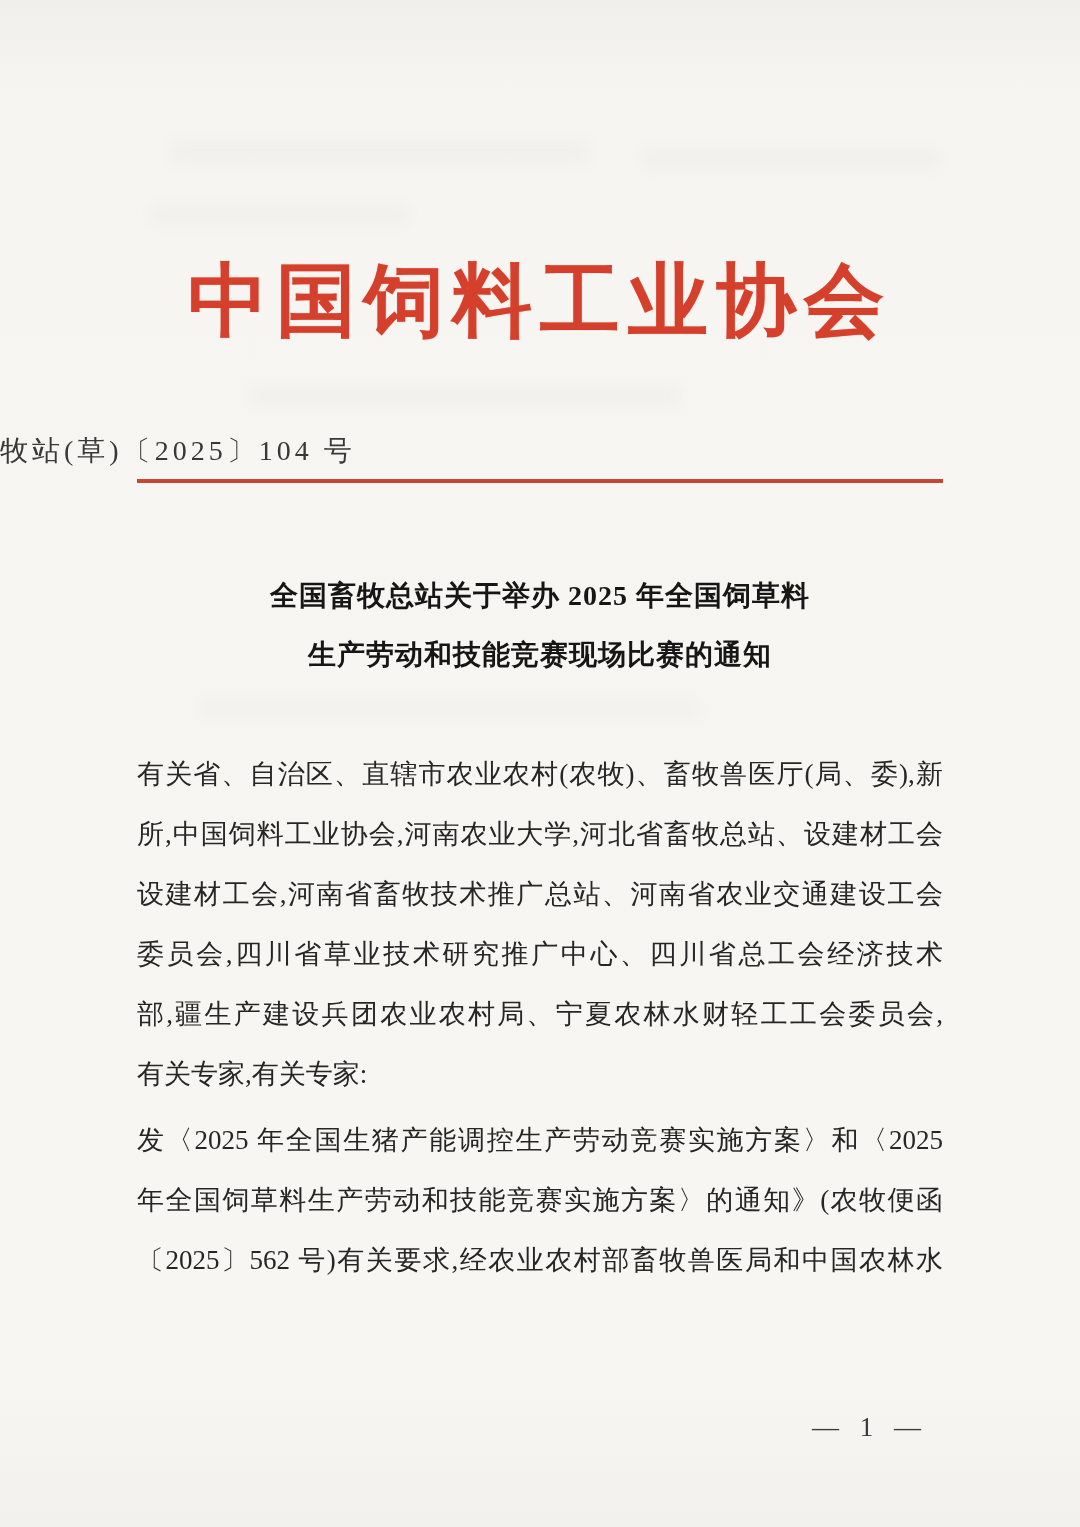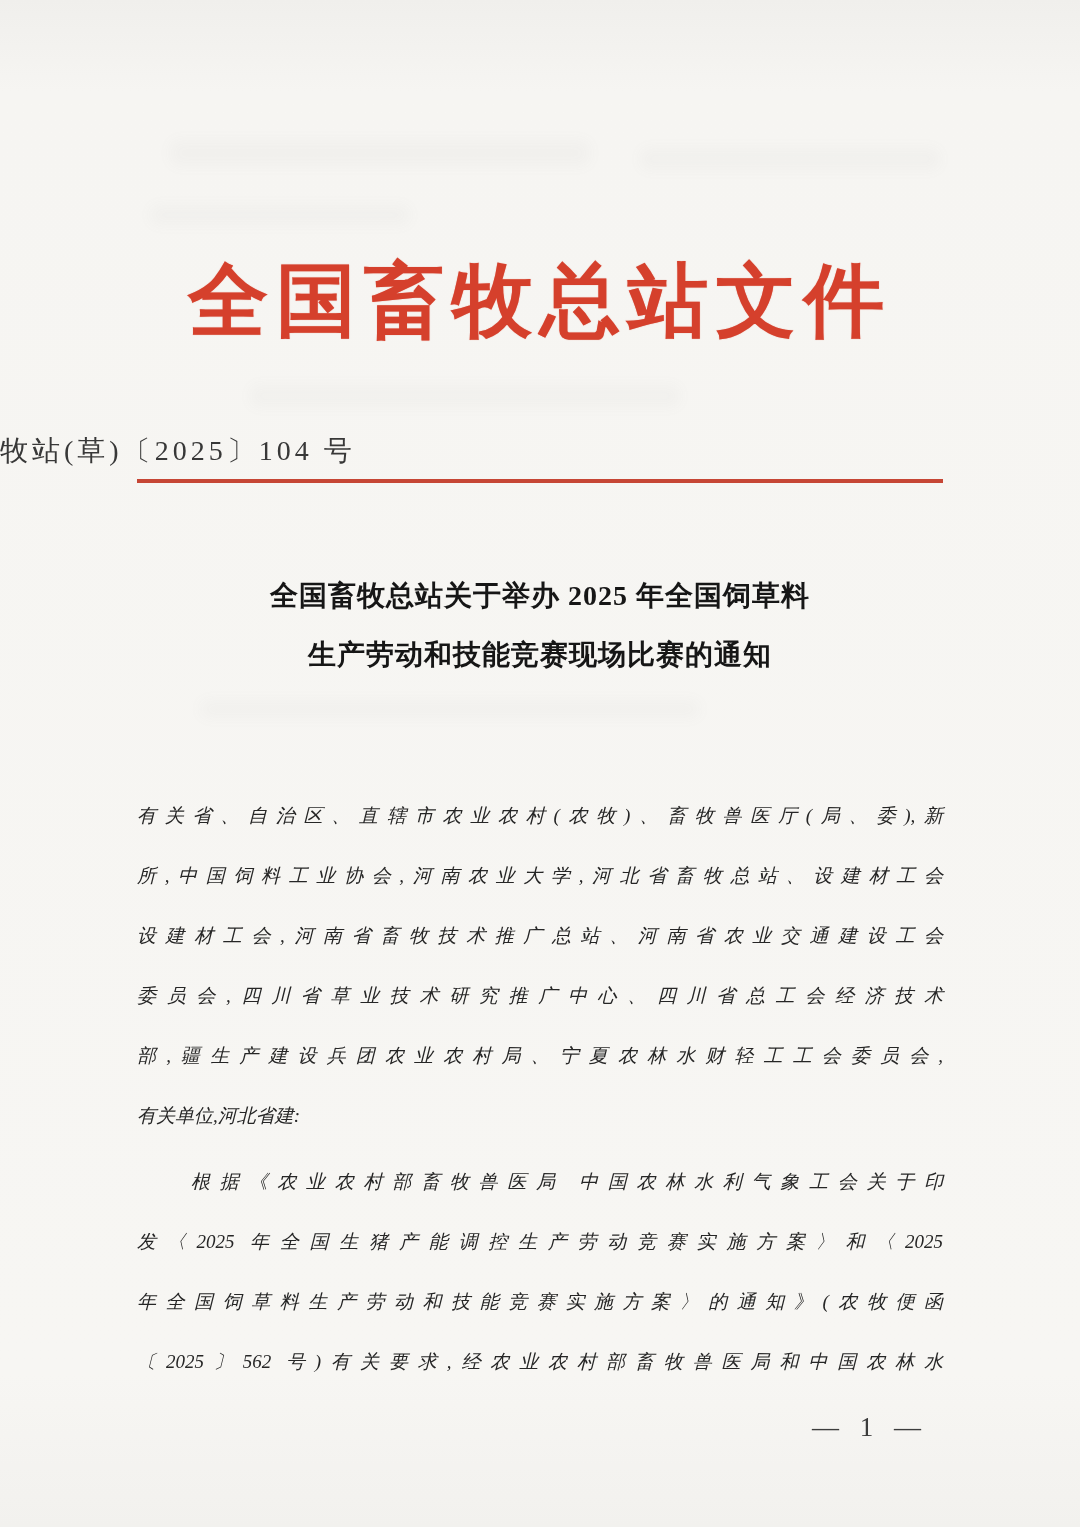--- a/index.html
+++ b/index.html
@@ -70,26 +70,25 @@
     font-size: 28px;
     font-weight: bold;
     line-height: 59px;
     letter-spacing: 1px;
     color: #161616;
   }
 
   .body-block {
     position: absolute;
     left: 137px;
-    top: 786px;
+    top: 744px;
     width: 806px;
-    font-size: 19px;
+    font-size: 27px;
     line-height: 60px;
     color: #262626;
-    font-style: italic;
   }
 
   .body-line {
     white-space: nowrap;
   }
   .body-line.fill {
     white-space: normal;
     text-align: justify;
     text-align-last: justify;
     text-justify: inter-character;
@@ -111,42 +110,41 @@
 <body>
 
 <div class="page">
 
   <div class="smudge smudge-1"></div>
   <div class="smudge smudge-2"></div>
   <div class="smudge smudge-3"></div>
   <div class="smudge smudge-4"></div>
   <div class="smudge smudge-5"></div>
 
-  <div class="agency-header">全国畜牧总站文件</div>
+  <div class="agency-header">中国饲料工业协会</div>
 
   <div class="doc-number">牧站(草)〔2025〕104 号</div>
 
   <div class="red-rule"></div>
 
   <div class="notice-title">
     <div>全国畜牧总站关于举办 2025 年全国饲草料</div>
     <div>生产劳动和技能竞赛现场比赛的通知</div>
   </div>
 
   <div class="body-block">
     <div class="para-1">
       <div class="body-line fill">有关省、自治区、直辖市农业农村(农牧)、畜牧兽医厅(局、委),新</div>
       <div class="body-line fill">所,中国饲料工业协会,河南农业大学,河北省畜牧总站、设建材工会</div>
       <div class="body-line fill">设建材工会,河南省畜牧技术推广总站、河南省农业交通建设工会</div>
       <div class="body-line fill">委员会,四川省草业技术研究推广中心、四川省总工会经济技术</div>
       <div class="body-line fill">部,疆生产建设兵团农业农村局、宁夏农林水财轻工工会委员会,</div>
-      <div class="body-line">有关单位,河北省建:</div>
+      <div class="body-line">有关专家,有关专家:</div>
     </div>
     <div class="para-2">
-      <div class="body-line fill indent">根据《农业农村部畜牧兽医局 中国农林水利气象工会关于印</div>
       <div class="body-line fill">发〈2025 年全国生猪产能调控生产劳动竞赛实施方案〉和〈2025</div>
       <div class="body-line fill">年全国饲草料生产劳动和技能竞赛实施方案〉的通知》(农牧便函</div>
       <div class="body-line fill">〔2025〕562 号)有关要求,经农业农村部畜牧兽医局和中国农林水</div>
     </div>
   </div>
 
   <div class="page-number">— 1 —</div>
 
 </div>
 

